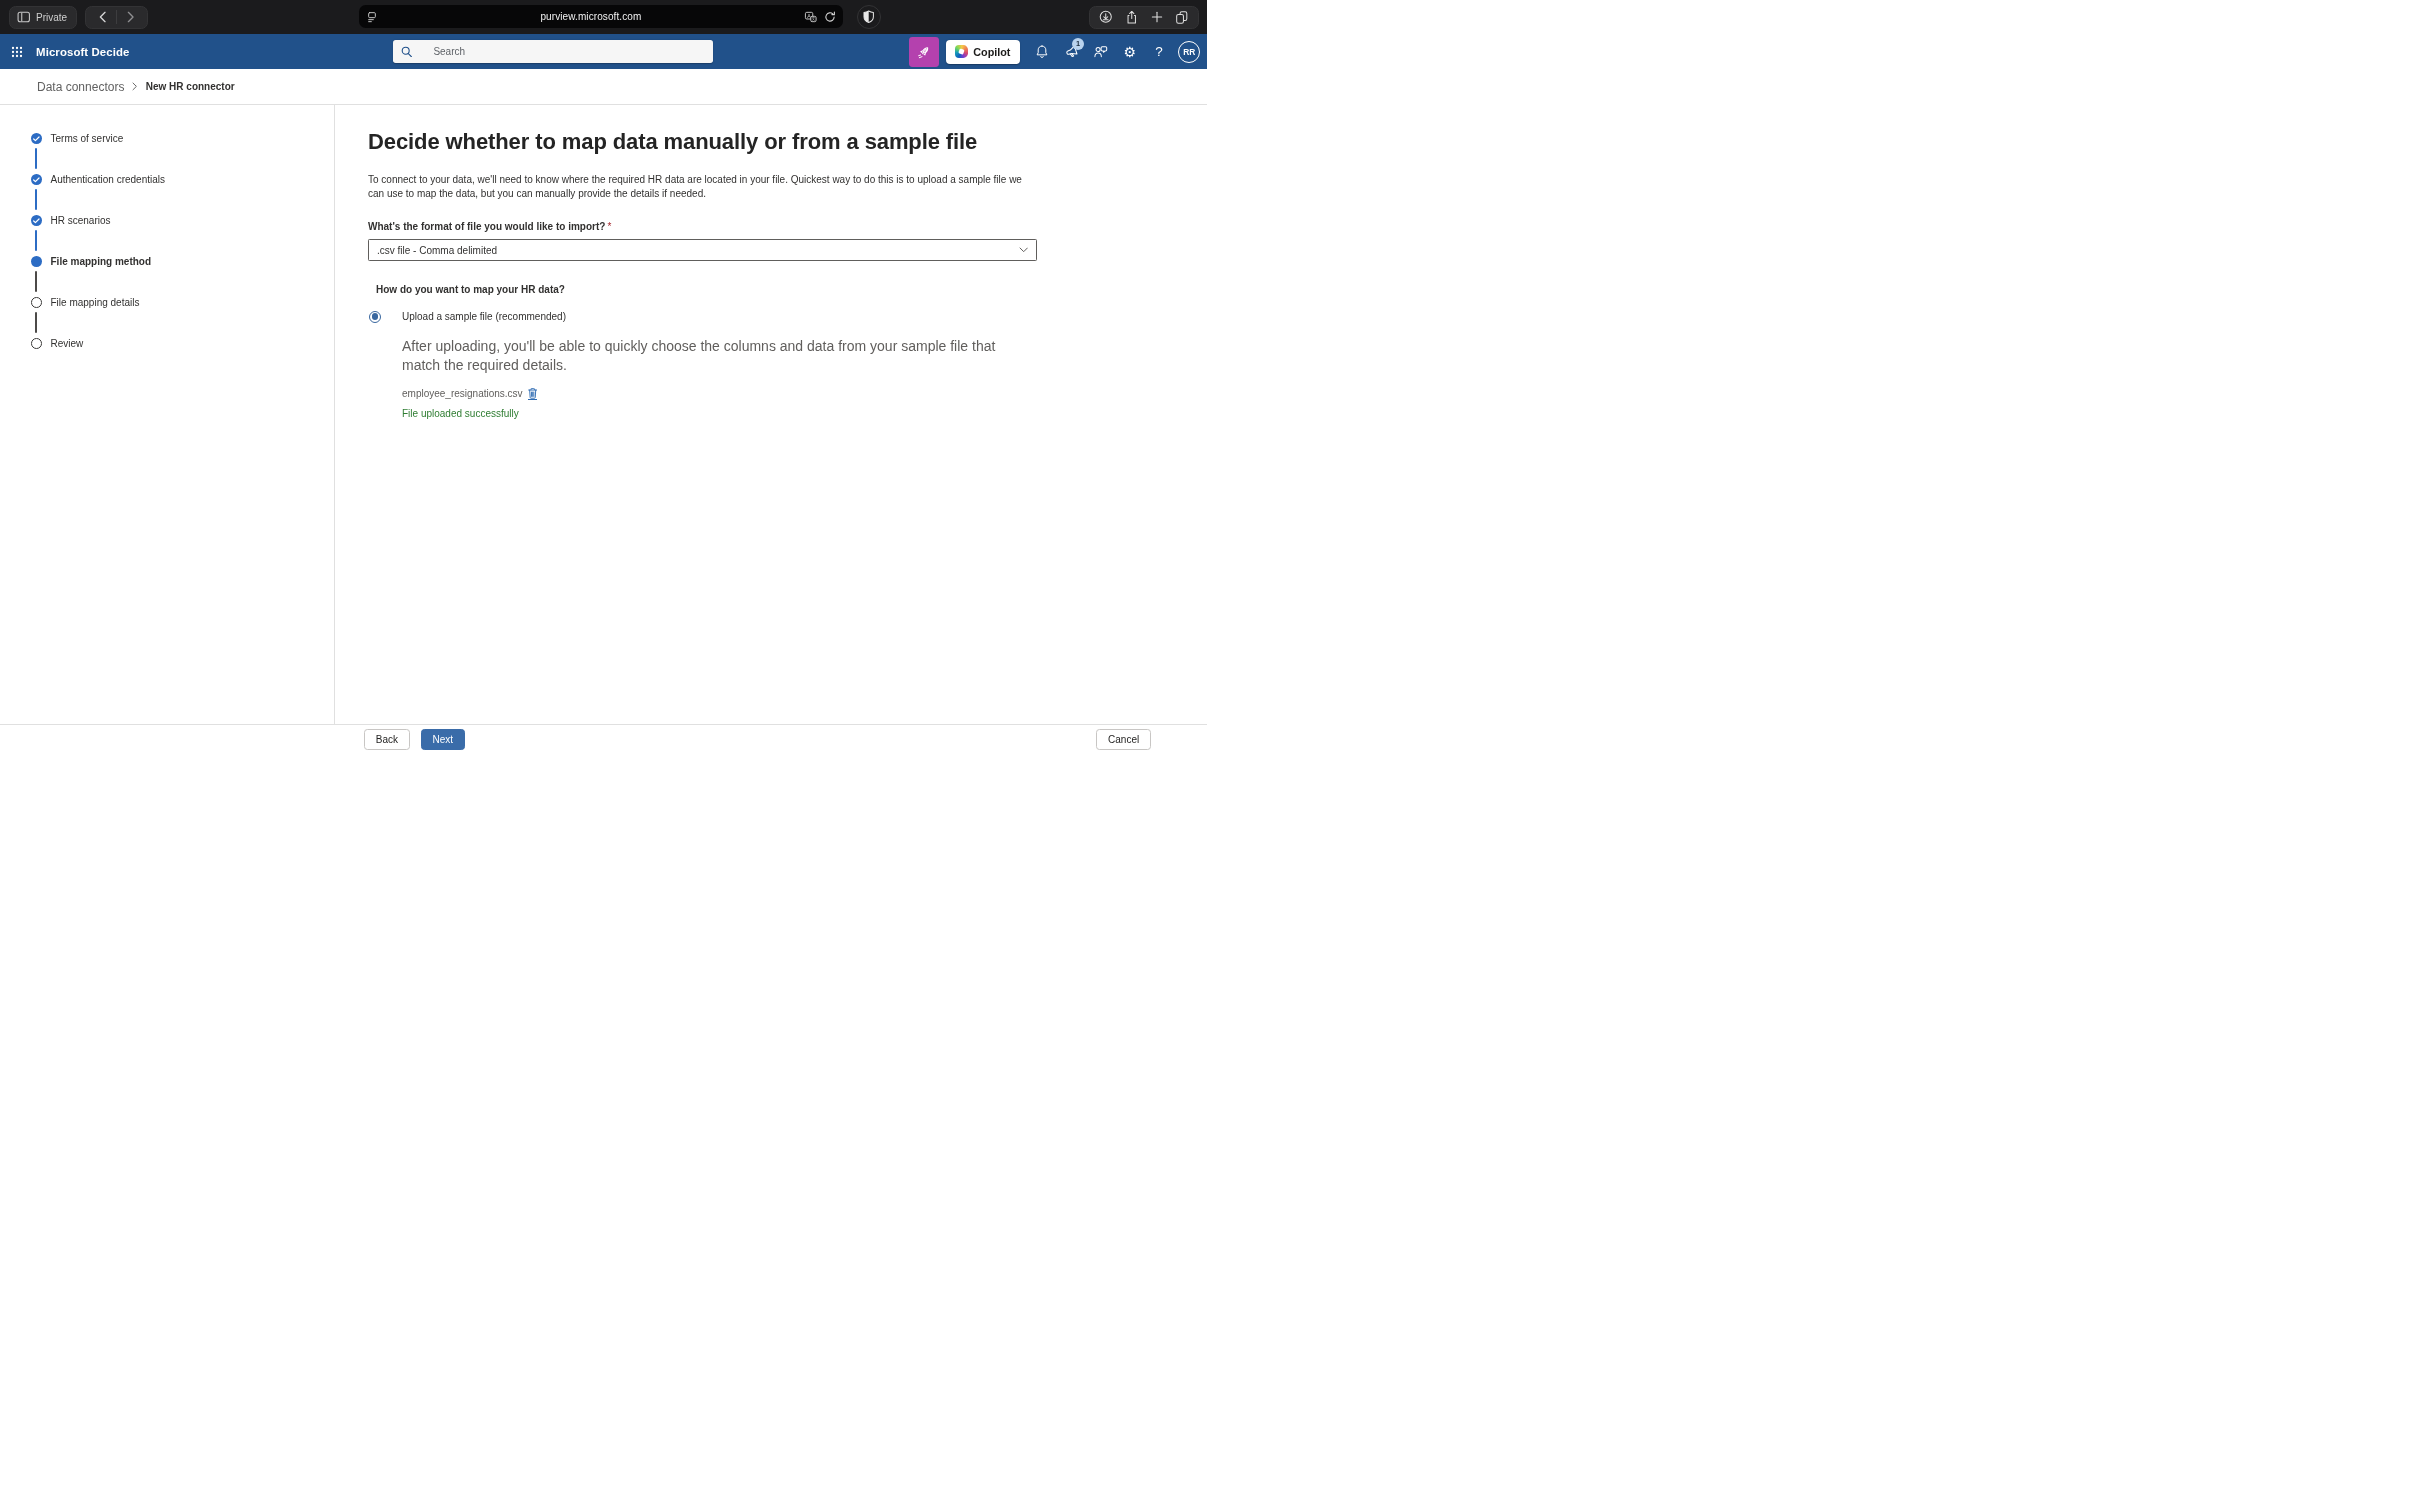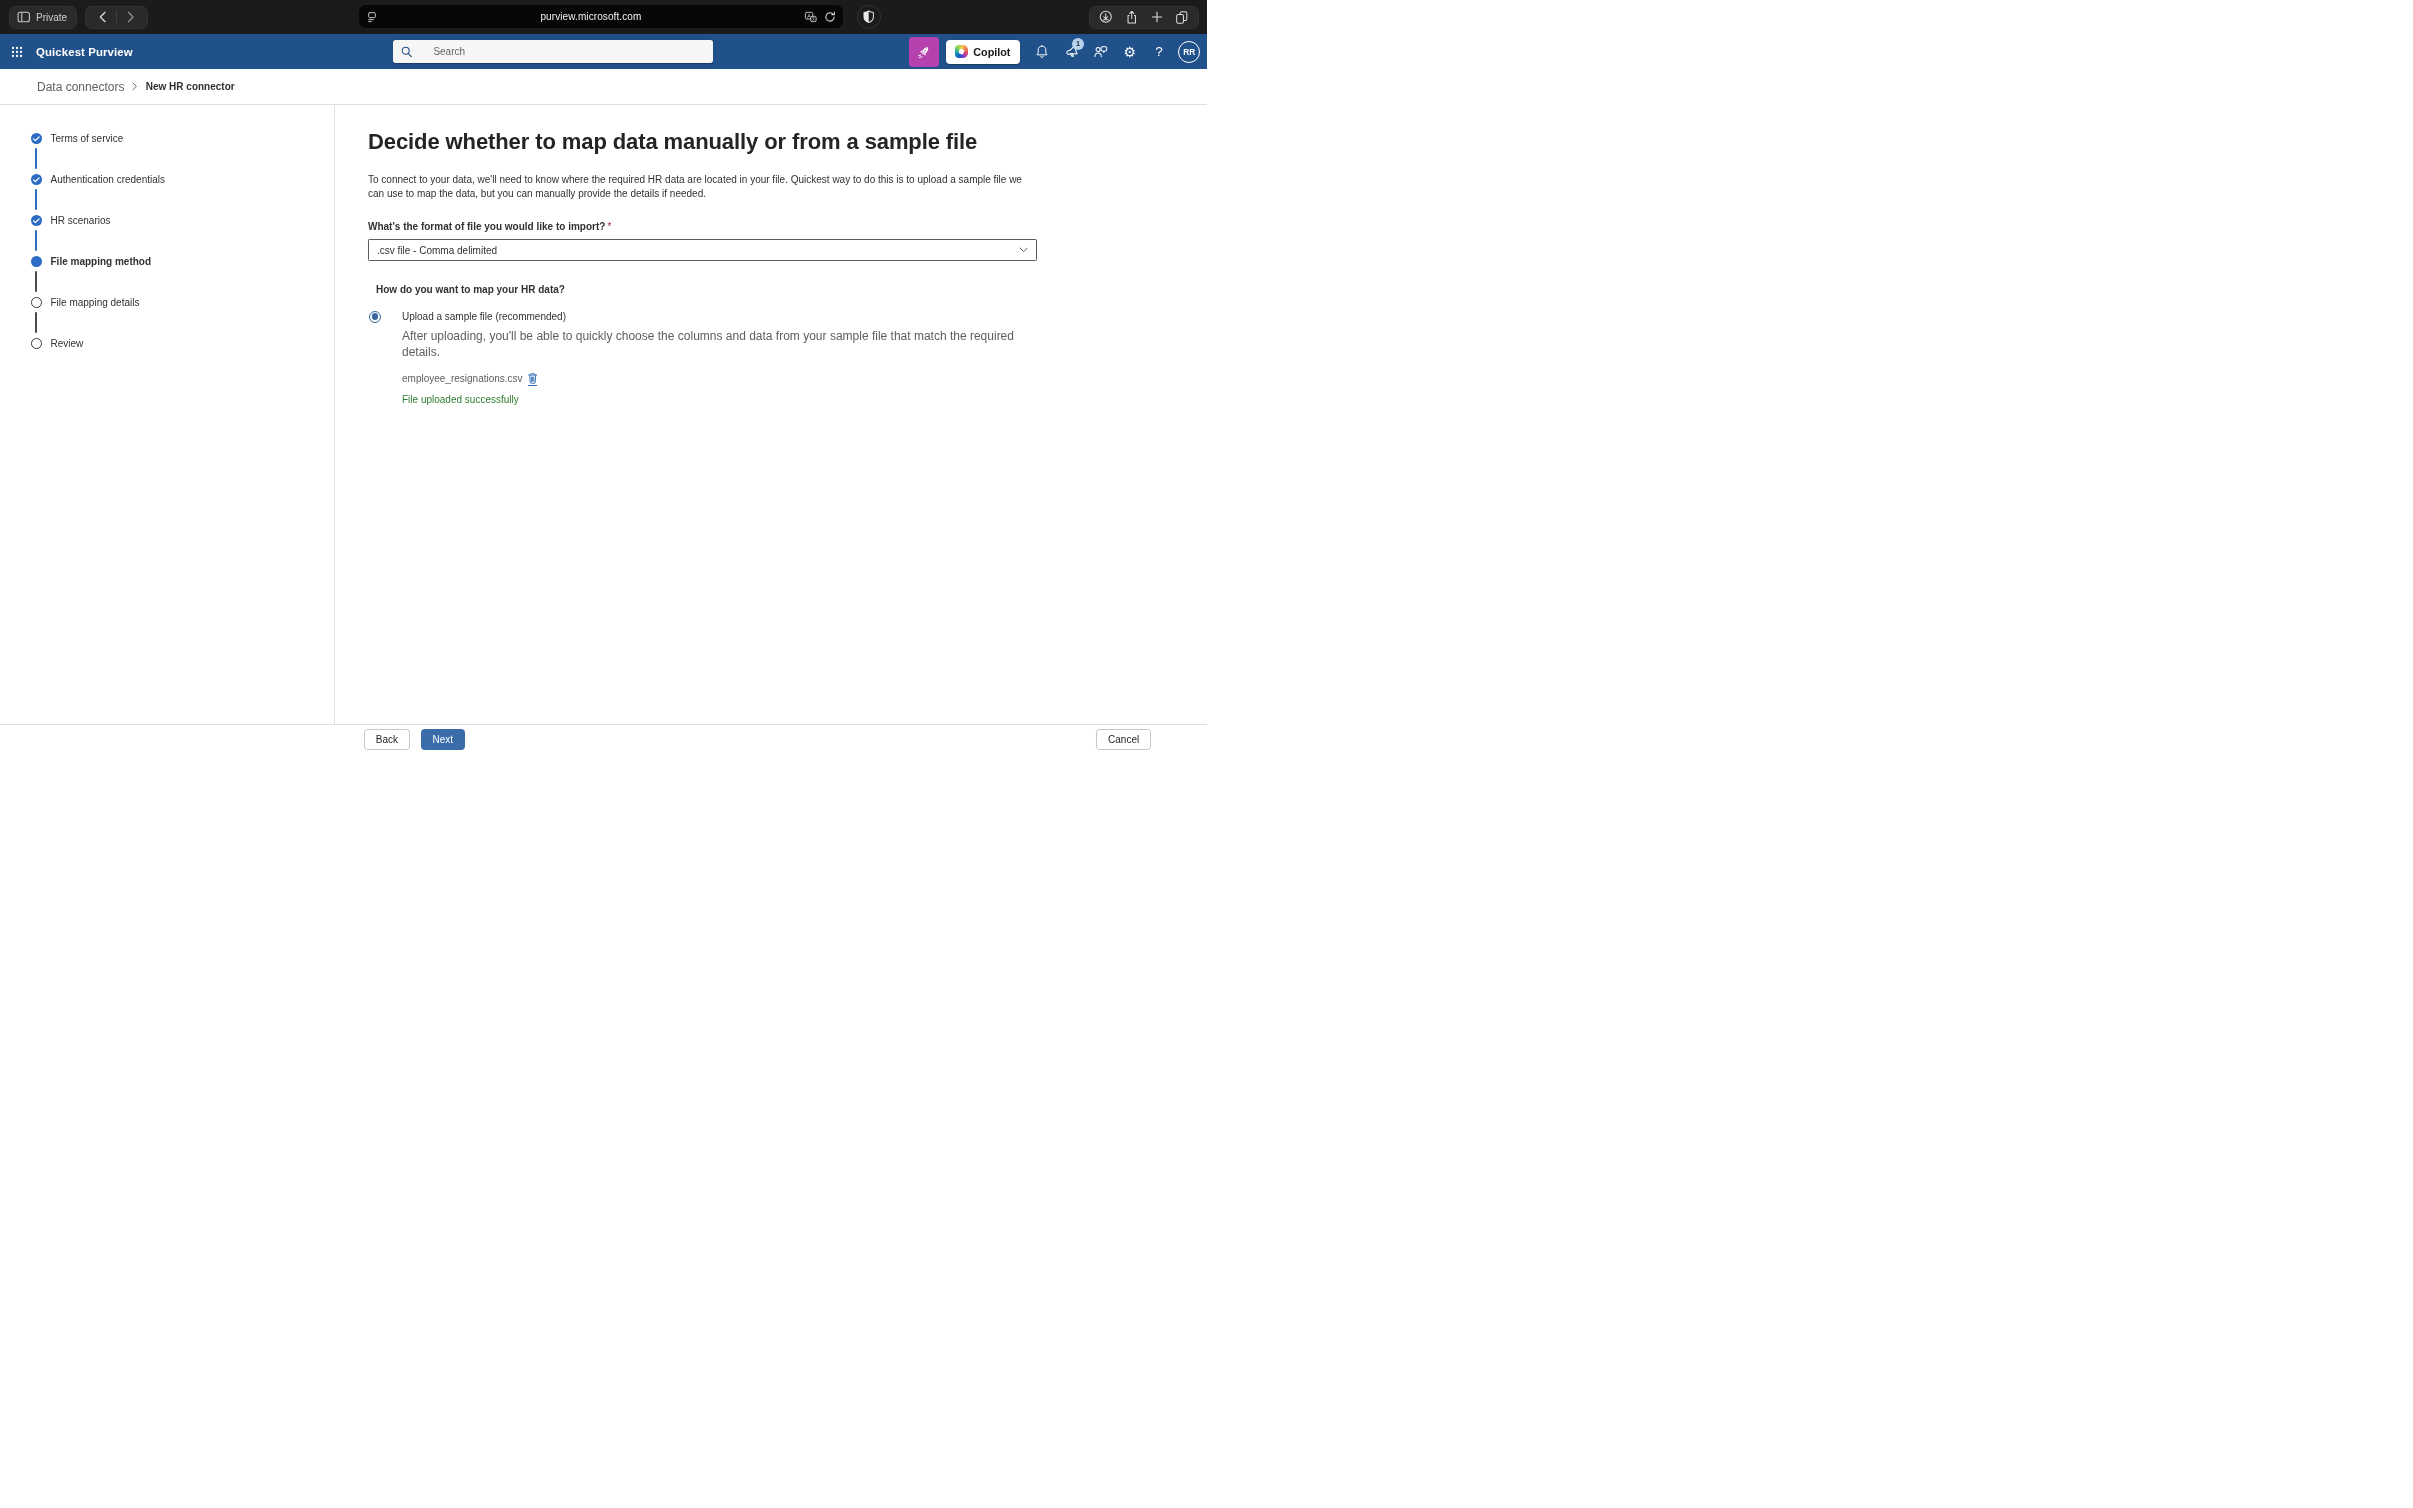--- a/index.html
+++ b/index.html
@@ -97,21 +97,21 @@
   .how-label { font-size:10px; font-weight:700; color:#323130; margin:0 0 16px;padding-left:8px; }
 
   .option { position:relative; padding-left:34px; }
   .option + .option { margin-top:32px; }
   .radio { position:absolute; left:1.3px; top:0; width:12px; height:12px; border-radius:50%;
     border:1.3px solid #8a8886; background:#fff; cursor:pointer; }
   .option.selected .radio { border:1.3px solid #39679f; }
   .option.selected .radio::after { content:""; position:absolute; left:1.3px; top:1.3px;
     width:6.7px; height:6.7px; border-radius:50%; background:#39679f; }
   .opt-label { font-size:10px; color:#323130; line-height:12.8px; }
-  .opt-desc { font-size:12px; color:#605e5c; margin-top:4px; line-height:1.4; }
+  .opt-desc { font-size:14px; color:#605e5c; margin-top:13px; line-height:1.4; }
   .file-row { margin-top:12px; display:flex; align-items:flex-start; gap:5.4px; }
   .file-name { font-size:10px; color:#605e5c; }
   .trash-link { display:inline-flex; padding-bottom:0.7px; border-bottom:1px solid #2e6bb2; cursor:pointer; }
   .upload-status { margin-top:8px; font-size:10px; color:#2f7d32; }
 
   
   .footer { position:relative; height:30px; border-top:0.7px solid #e0e0e0;
     display:flex; align-items:center; background:#fff; }
   .btn { height:21px; border-radius:3.4px; font-size:10px; font-family:"Liberation Sans",sans-serif;
     display:inline-flex; align-items:center; justify-content:center; padding:0 10.8px;
@@ -225,21 +225,21 @@
         <circle cx="9" cy="3" r="1.7"></circle>
         <circle cx="15" cy="3" r="1.7"></circle>
       <circle cx="3" cy="9" r="1.7"></circle>
         <circle cx="9" cy="9" r="1.7"></circle>
         <circle cx="15" cy="9" r="1.7"></circle>
       <circle cx="3" cy="15" r="1.7"></circle>
         <circle cx="9" cy="15" r="1.7"></circle>
         <circle cx="15" cy="15" r="1.7"></circle>
     </svg>
   </span>
-  <span class="app-title">Quickest Purview</span>
+  <span class="app-title">Microsoft Decide</span>
 
   <div class="search-box">
     <span>
       <svg width="11.4" height="11.4" viewBox="0 0 17 17" fill="none" stroke="#1d4e89" stroke-width="1.6" stroke-linecap="round">
         <circle cx="7" cy="7" r="5.2"></circle>
         <line x1="11" y1="11.5" x2="15.5" y2="16"></line>
       </svg>
     </span>
     <input type="text" placeholder="Search" style="">
   </div>

